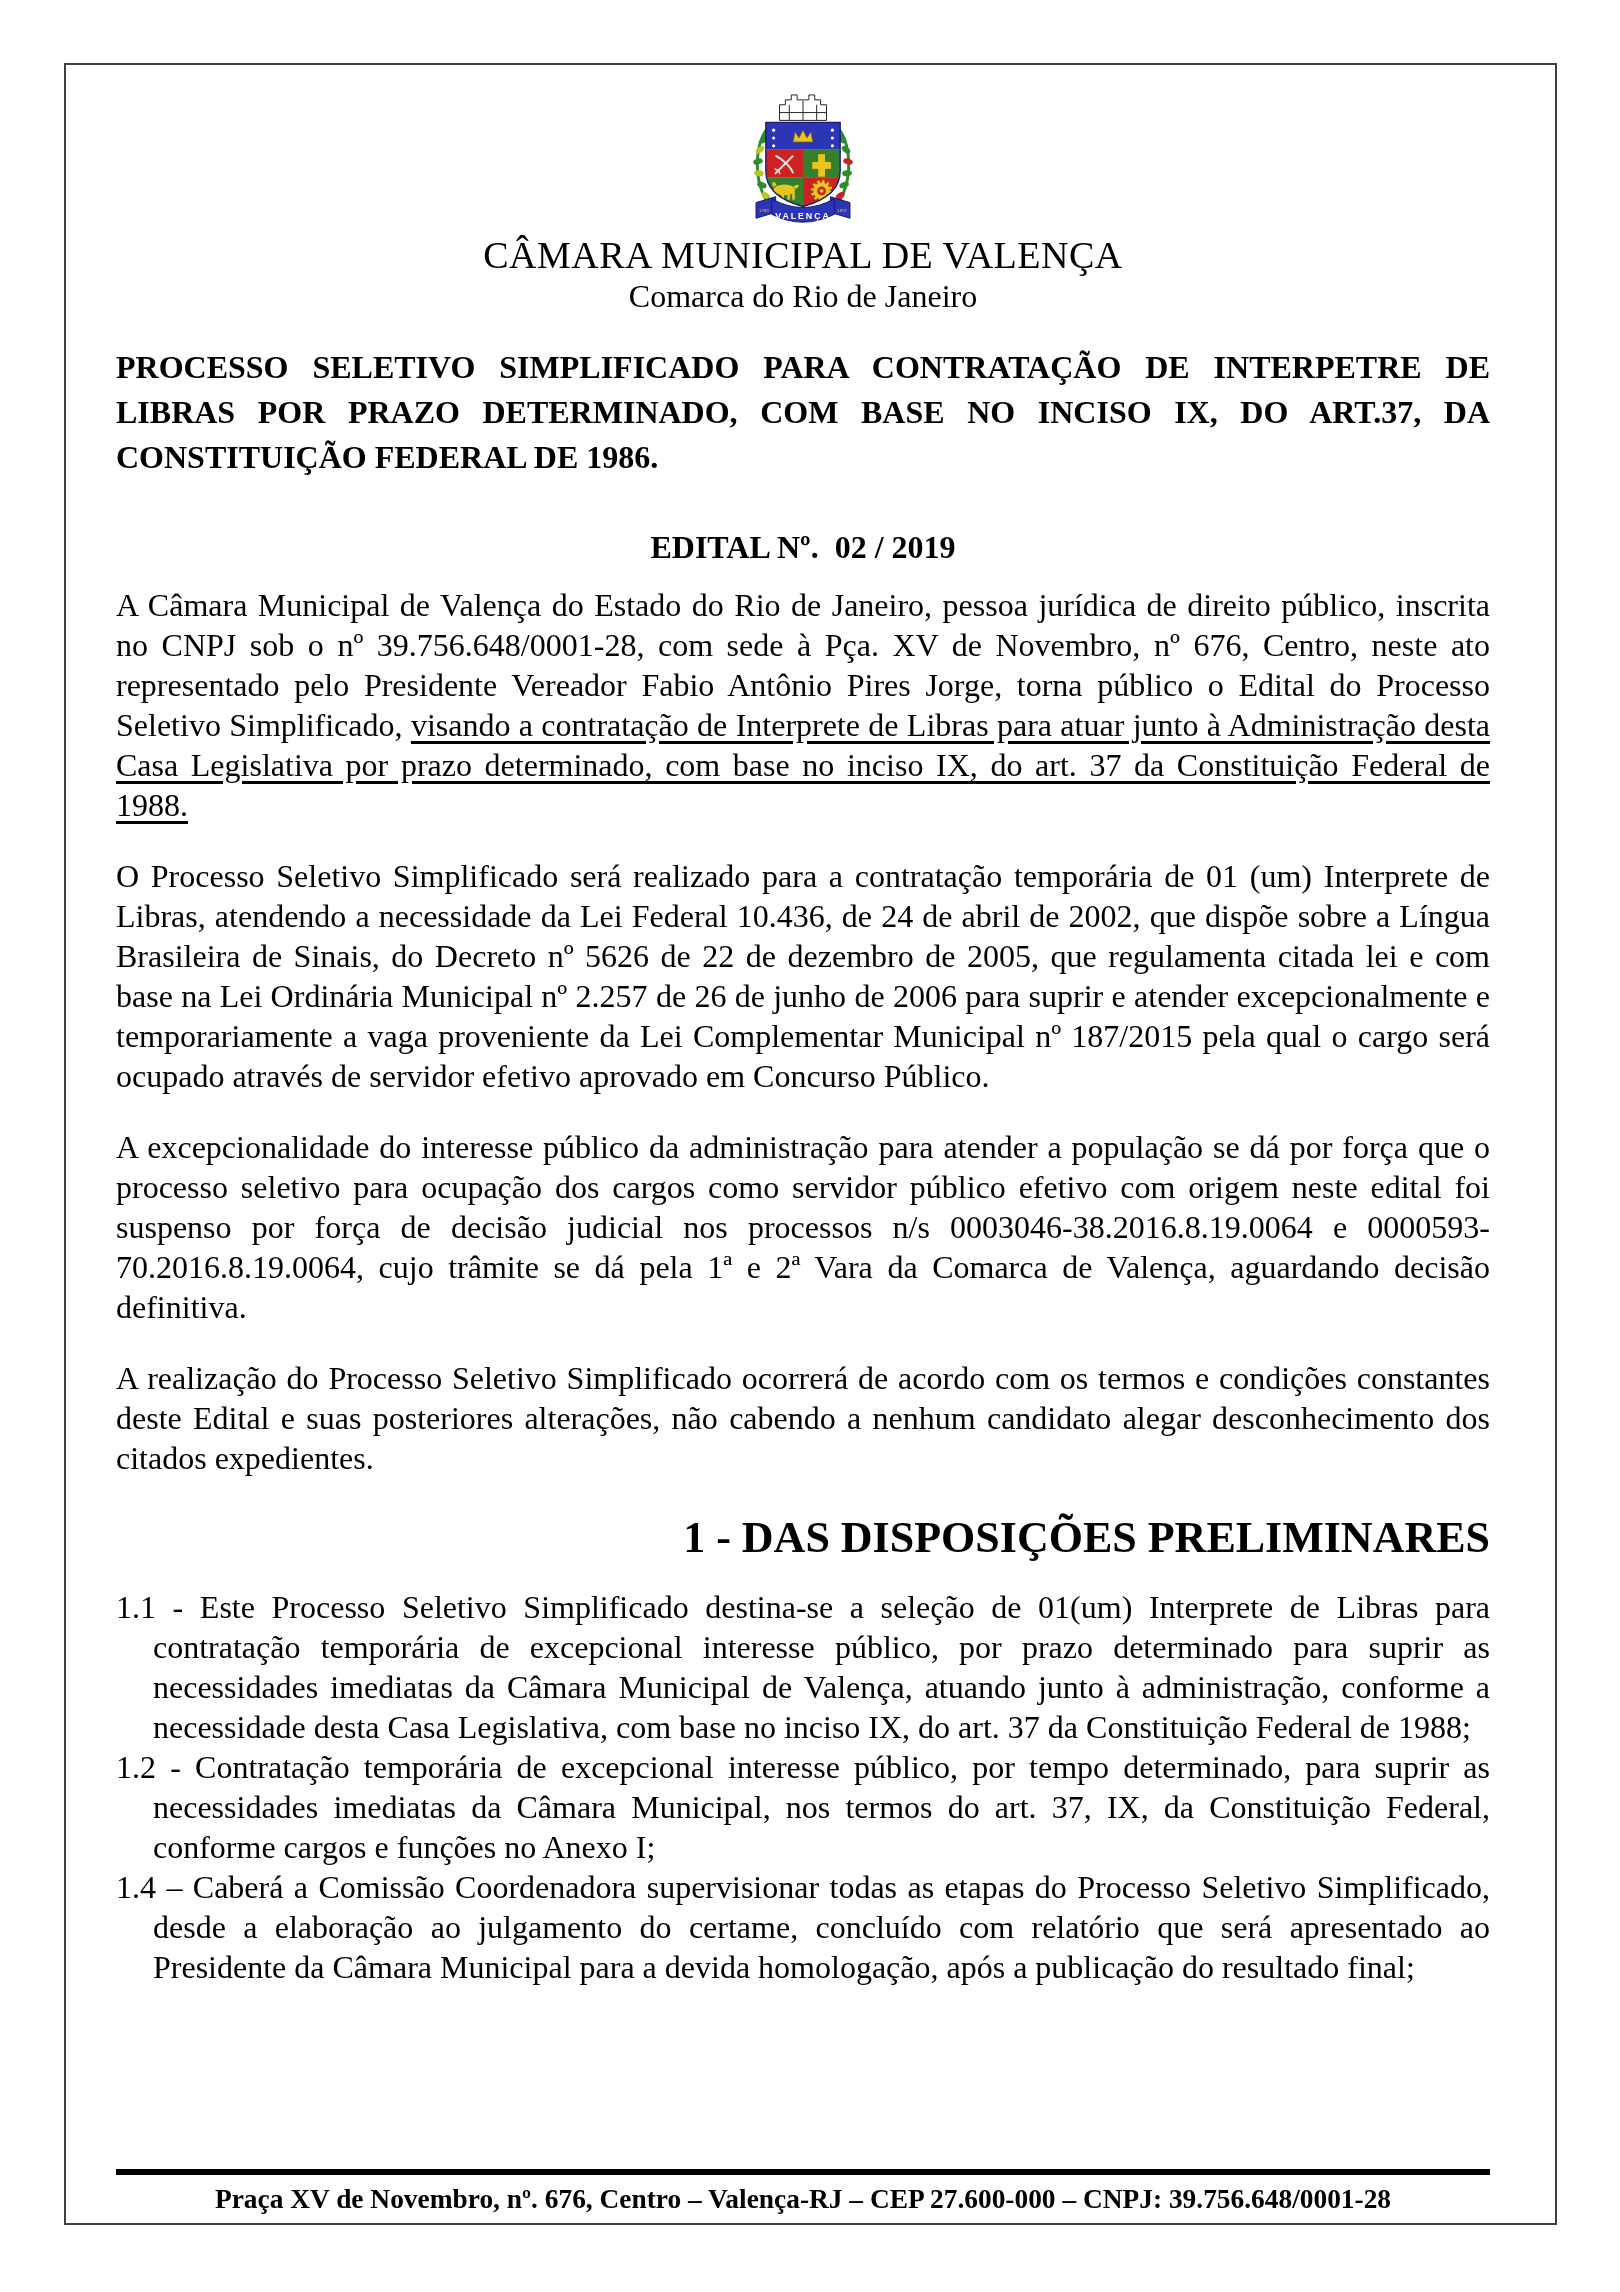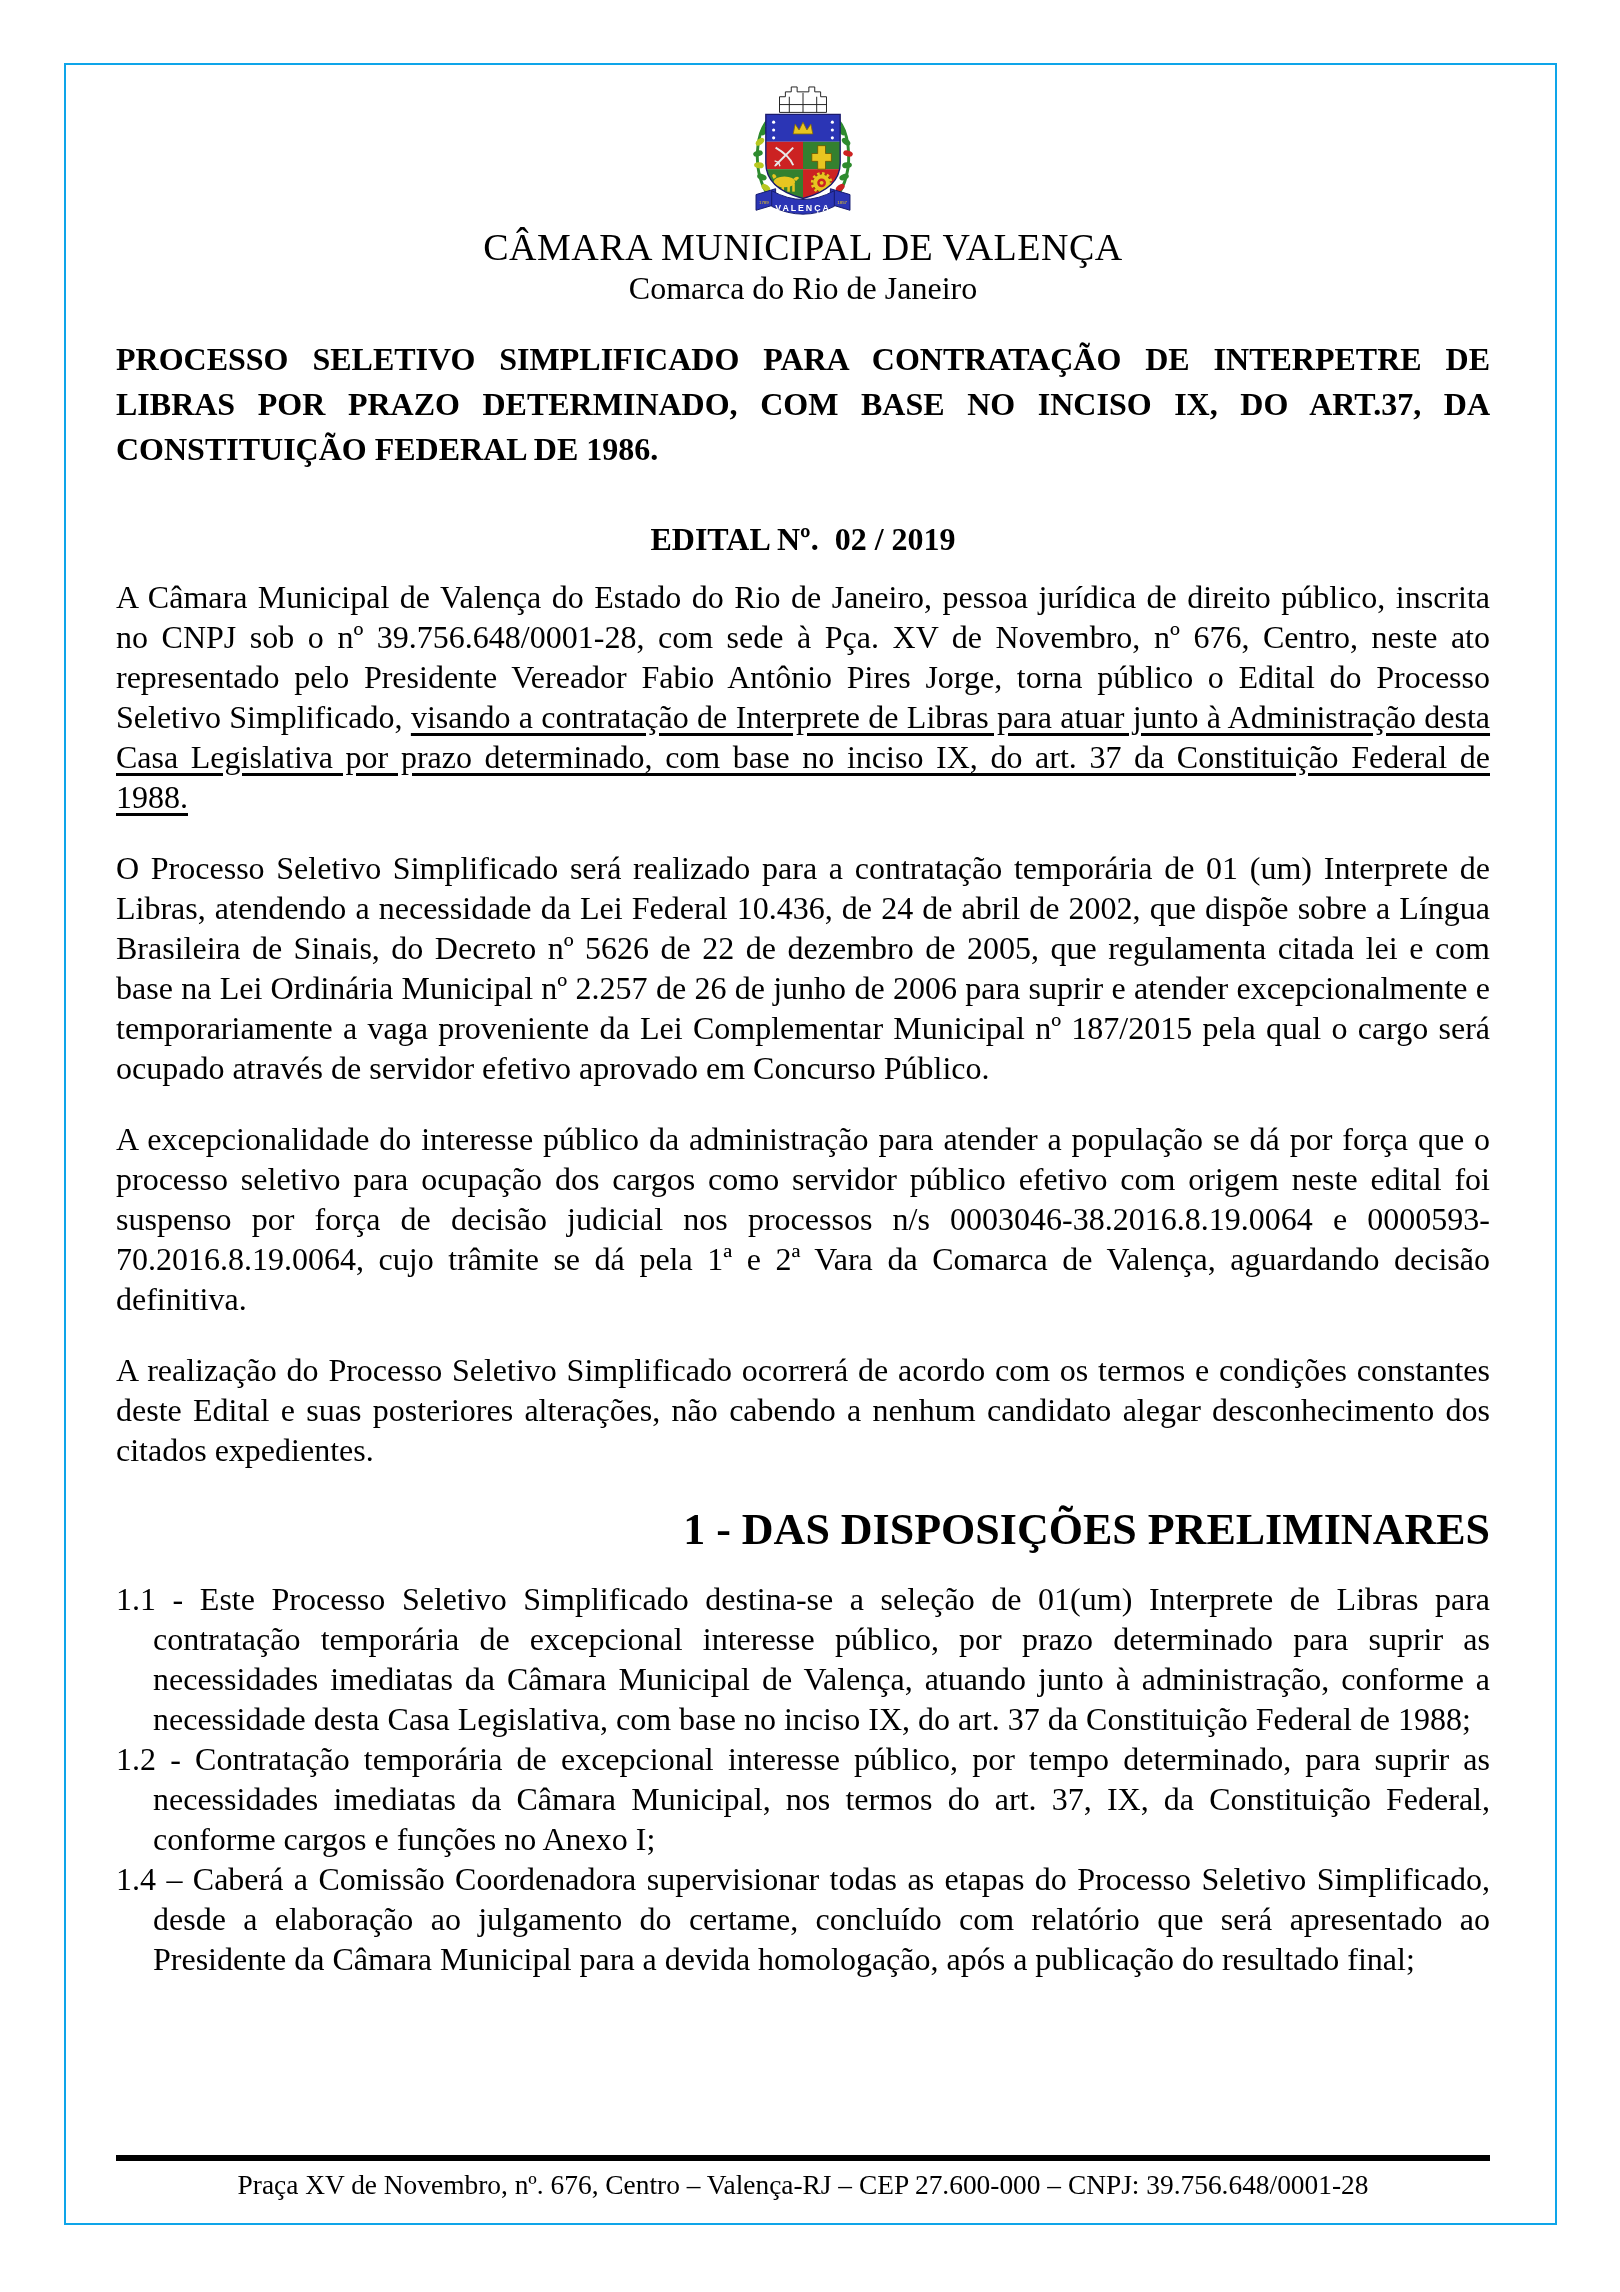--- a/index.html
+++ b/index.html
@@ -3,22 +3,22 @@
 <meta charset="utf-8">
 <style>
   html,body{margin:0;padding:0;background:#ffffff;}
   body{
     width:1620px;height:2293px;position:relative;
     font-family:"Liberation Serif","DejaVu Serif",serif;
     color:#000;
   }
   .frame{
     position:absolute;left:64px;top:63px;width:1493px;height:2162px;
-    border:2px solid #0ea5e9;box-sizing:border-box;
-    padding:4px 65px 0 50px;
+    border:2px solid #404040;box-sizing:border-box;
+    padding:12px 65px 0 50px;
   }
   header{ text-align:center; }
   .crest{ display:block;margin:15.7px auto 3.9px auto; }
   .org-name{ font-size:38px;line-height:43px;letter-spacing:0.5px; }
   .org-subtitle{ font-size:32px;line-height:39px; }
   p{ margin:0; }
   .body-text{
     font-size:32px;line-height:40px;text-align:justify;
   }
   .doc-title{
@@ -34,21 +34,21 @@
   .u{ text-decoration:underline; text-underline-offset:4.9px; }
   .section-heading{
     margin-top:39px;margin-bottom:29px;font-weight:bold;font-size:44px;line-height:41px;
     text-align:right;
   }
   .item{
     font-size:32px;line-height:40px;text-align:justify;
     padding-left:37px;text-indent:-37px;
   }
   .page-footer{
-    position:absolute;left:50px;right:65px;bottom:21px;
+    position:absolute;left:50px;right:65px;bottom:7px;font-weight:bold;
   }
   .footer-rule{ height:5.9px;background:#000;margin:0 0 7.8px 0; }
   .footer-text{ text-align:center;font-size:27.4px;line-height:33px; }
 </style>
 </head>
 <body>
 
 <div class="frame">
 
   <header>

